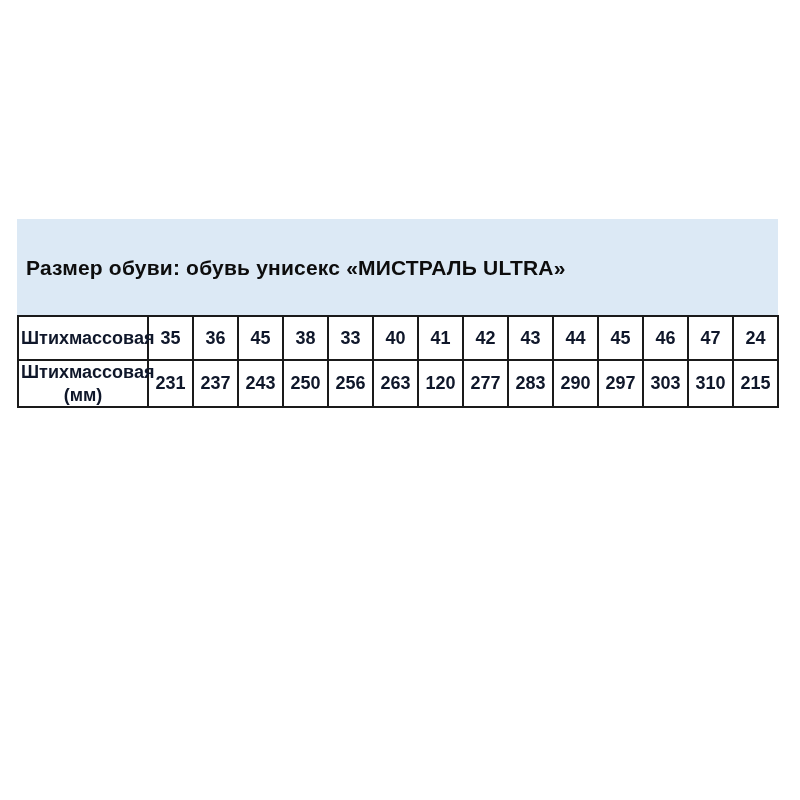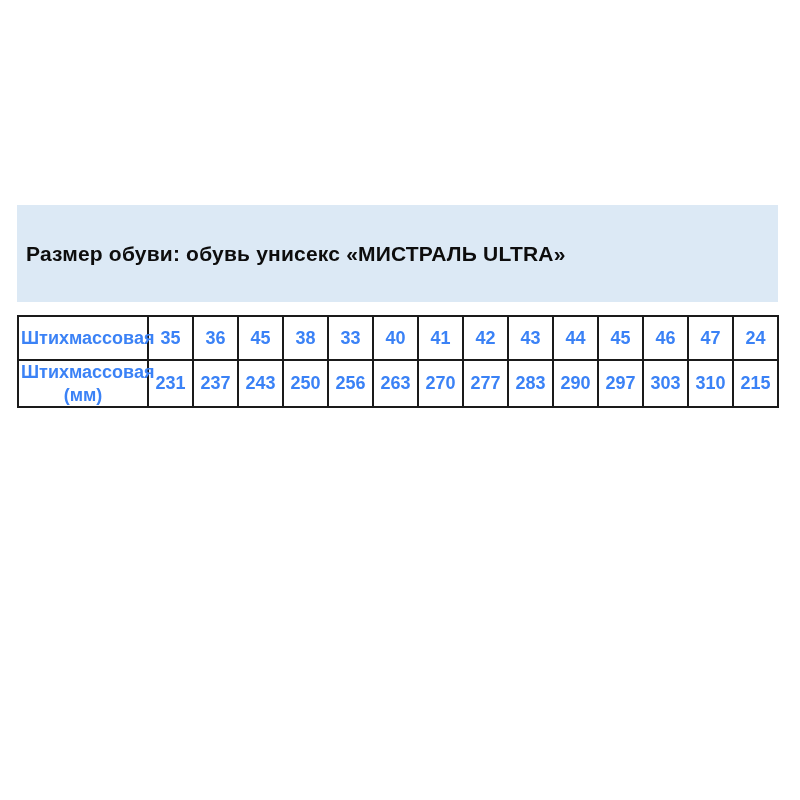--- a/index.html
+++ b/index.html
@@ -12,21 +12,21 @@
   }
   .sheet {
     position: relative;
     width: 800px;
     height: 800px;
     overflow: hidden;
   }
   .title-band {
     position: absolute;
     left: 17px;
-    top: 205px;
+    top: 219px;
     width: 761px;
     height: 97px;
     background: #dce9f5;
     display: flex;
     align-items: center;
     box-sizing: border-box;
     padding-left: 9px;
   }
   .title-band h1 {
     margin: 0;
@@ -55,21 +55,21 @@
     top: 315px;
     width: 761px;
     border-collapse: collapse;
     table-layout: fixed;
     background: #ffffff;
   }
   table.size-table td {
     border: 2px solid #1a1a1a;
     text-align: center;
     vertical-align: middle;
-    color: #3b82f6;
+    color: #0f172a;
     font-weight: 700;
     padding: 0 2px;
     box-sizing: border-box;
   }
   col.label-col { width: 130px; }
   col.num-col   { width: 45px;  }
   tr.row-sizes  td { height: 44px; font-size: 18px; }
   tr.row-mm     td { height: 46px; font-size: 18px; }
   td.label {
     font-size: 15.5px;
@@ -128,21 +128,21 @@
         <td>24</td>
       </tr>
       <tr class="row-mm">
         <td class="label">Штихмассовая (мм)</td>
         <td>231</td>
         <td>237</td>
         <td>243</td>
         <td>250</td>
         <td>256</td>
         <td>263</td>
-        <td>270</td>
+        <td>120</td>
         <td>277</td>
         <td>283</td>
         <td>290</td>
         <td>297</td>
         <td>303</td>
         <td>310</td>
         <td>215</td>
       </tr>
     </tbody>
   </table>

